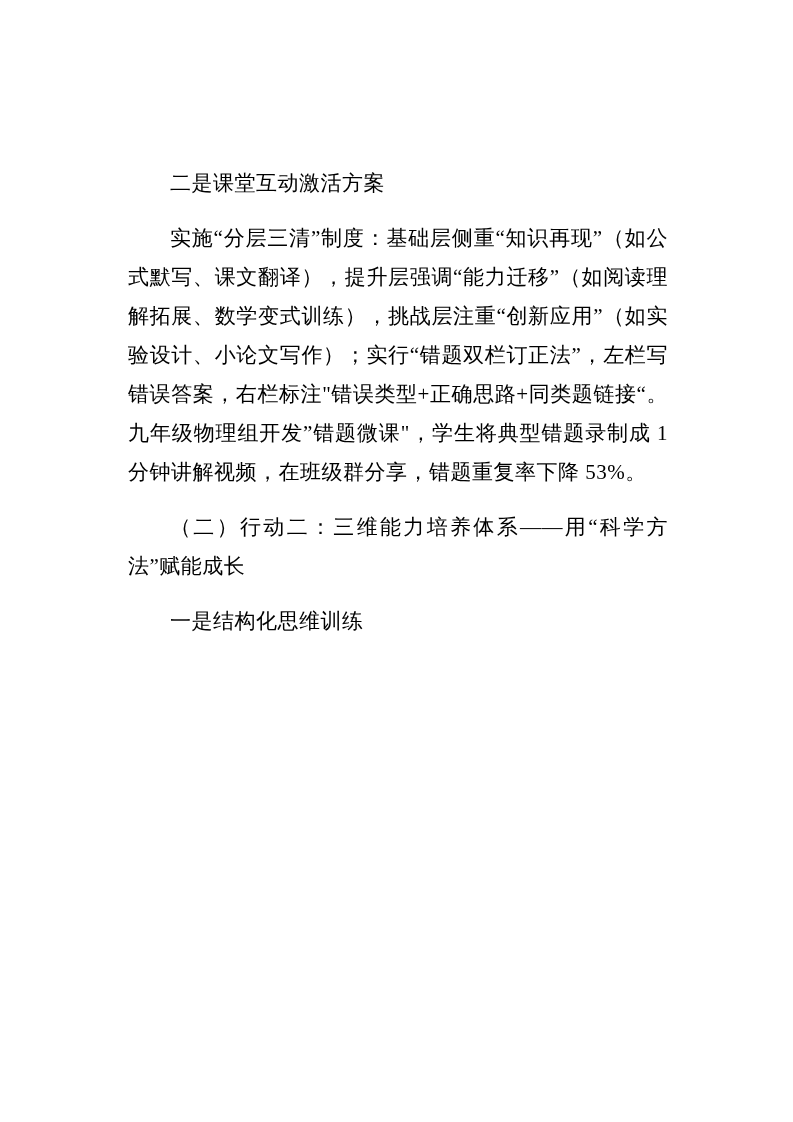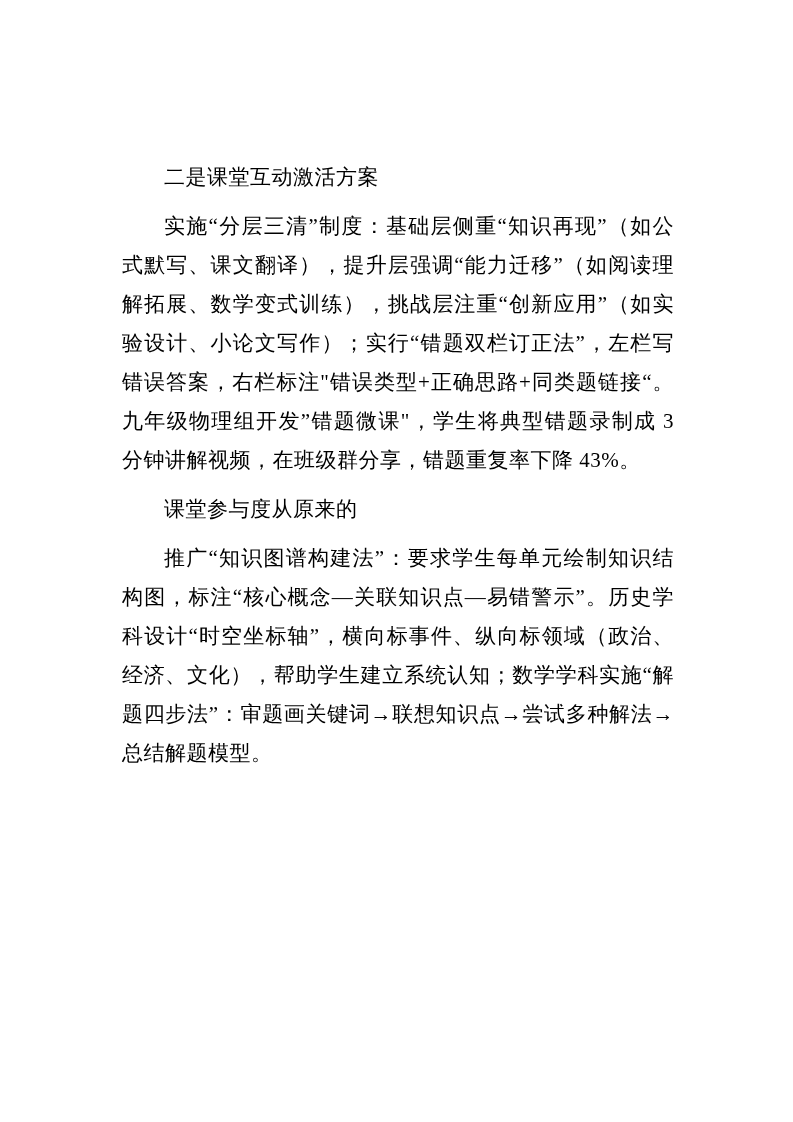--- a/index.html
+++ b/index.html
@@ -20,26 +20,26 @@
     top: 148px;
     width: 572px;
     color: #000000;
     font-size: 21px;
     line-height: 39px;
     text-align: justify;
     letter-spacing: 0.5px;
   }
   .content p {
     text-indent: 2em;
-    margin: 10px;
+    margin: 16px;
   }
 </style>
 </head>
 <body>
 
 <div class="page">
   <div class="content">
     <p>二是课堂互动激活方案</p>
-    <p>实施“分层三清”制度：基础层侧重“知识再现”（如公式默写、课文翻译），提升层强调“能力迁移”（如阅读理解拓展、数学变式训练），挑战层注重“创新应用”（如实验设计、小论文写作）；实行“错题双栏订正法”，左栏写错误答案，右栏标注"错误类型+正确思路+同类题链接“。九年级物理组开发”错题微课"，学生将典型错题录制成 3 分钟讲解视频，在班级群分享，错题重复率下降 43%。</p>
-    <p>课堂参与度从原来的</p>
-    <p>推广“知识图谱构建法”：要求学生每单元绘制知识结构图，标注“核心概念—关联知识点—易错警示”。历史学科设计“时空坐标轴”，横向标事件、纵向标领域（政治、经济、文化），帮助学生建立系统认知；数学学科实施“解题四步法”：审题画关键词→联想知识点→尝试多种解法→总结解题模型。</p>
+    <p>实施“分层三清”制度：基础层侧重“知识再现”（如公式默写、课文翻译），提升层强调“能力迁移”（如阅读理解拓展、数学变式训练），挑战层注重“创新应用”（如实验设计、小论文写作）；实行“错题双栏订正法”，左栏写错误答案，右栏标注"错误类型+正确思路+同类题链接“。九年级物理组开发”错题微课"，学生将典型错题录制成 1 分钟讲解视频，在班级群分享，错题重复率下降 53%。</p>
+    <p>（二）行动二：三维能力培养体系——用“科学方法”赋能成长</p>
+    <p>一是结构化思维训练</p>
   </div>
 </div>
 
 </body></html>

